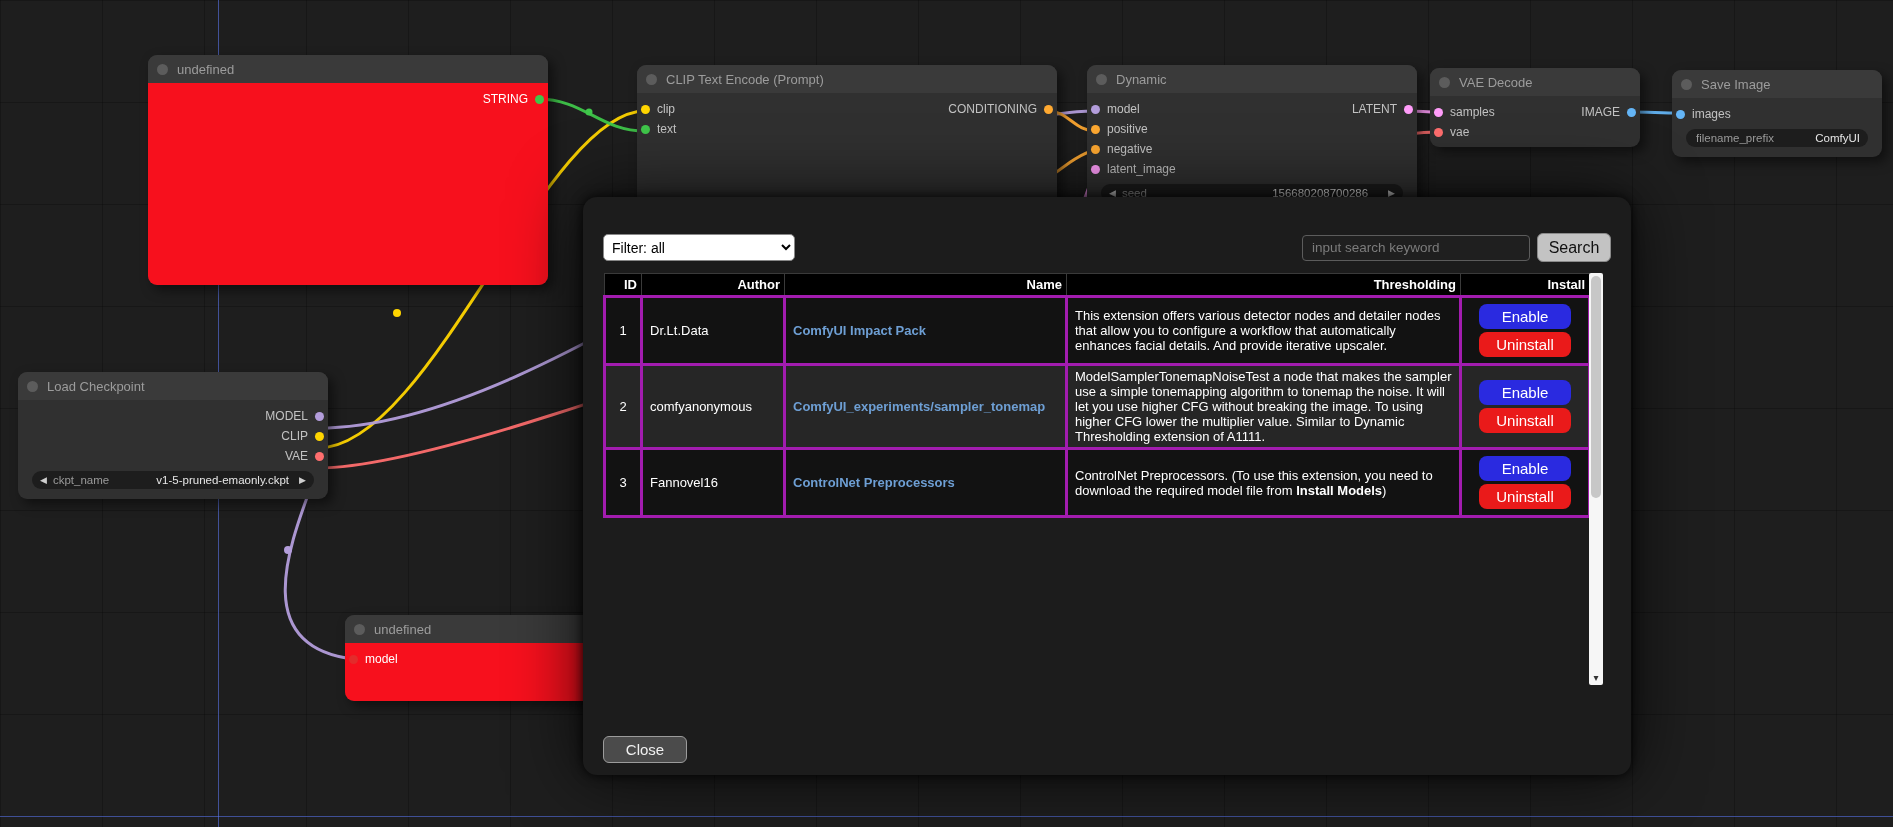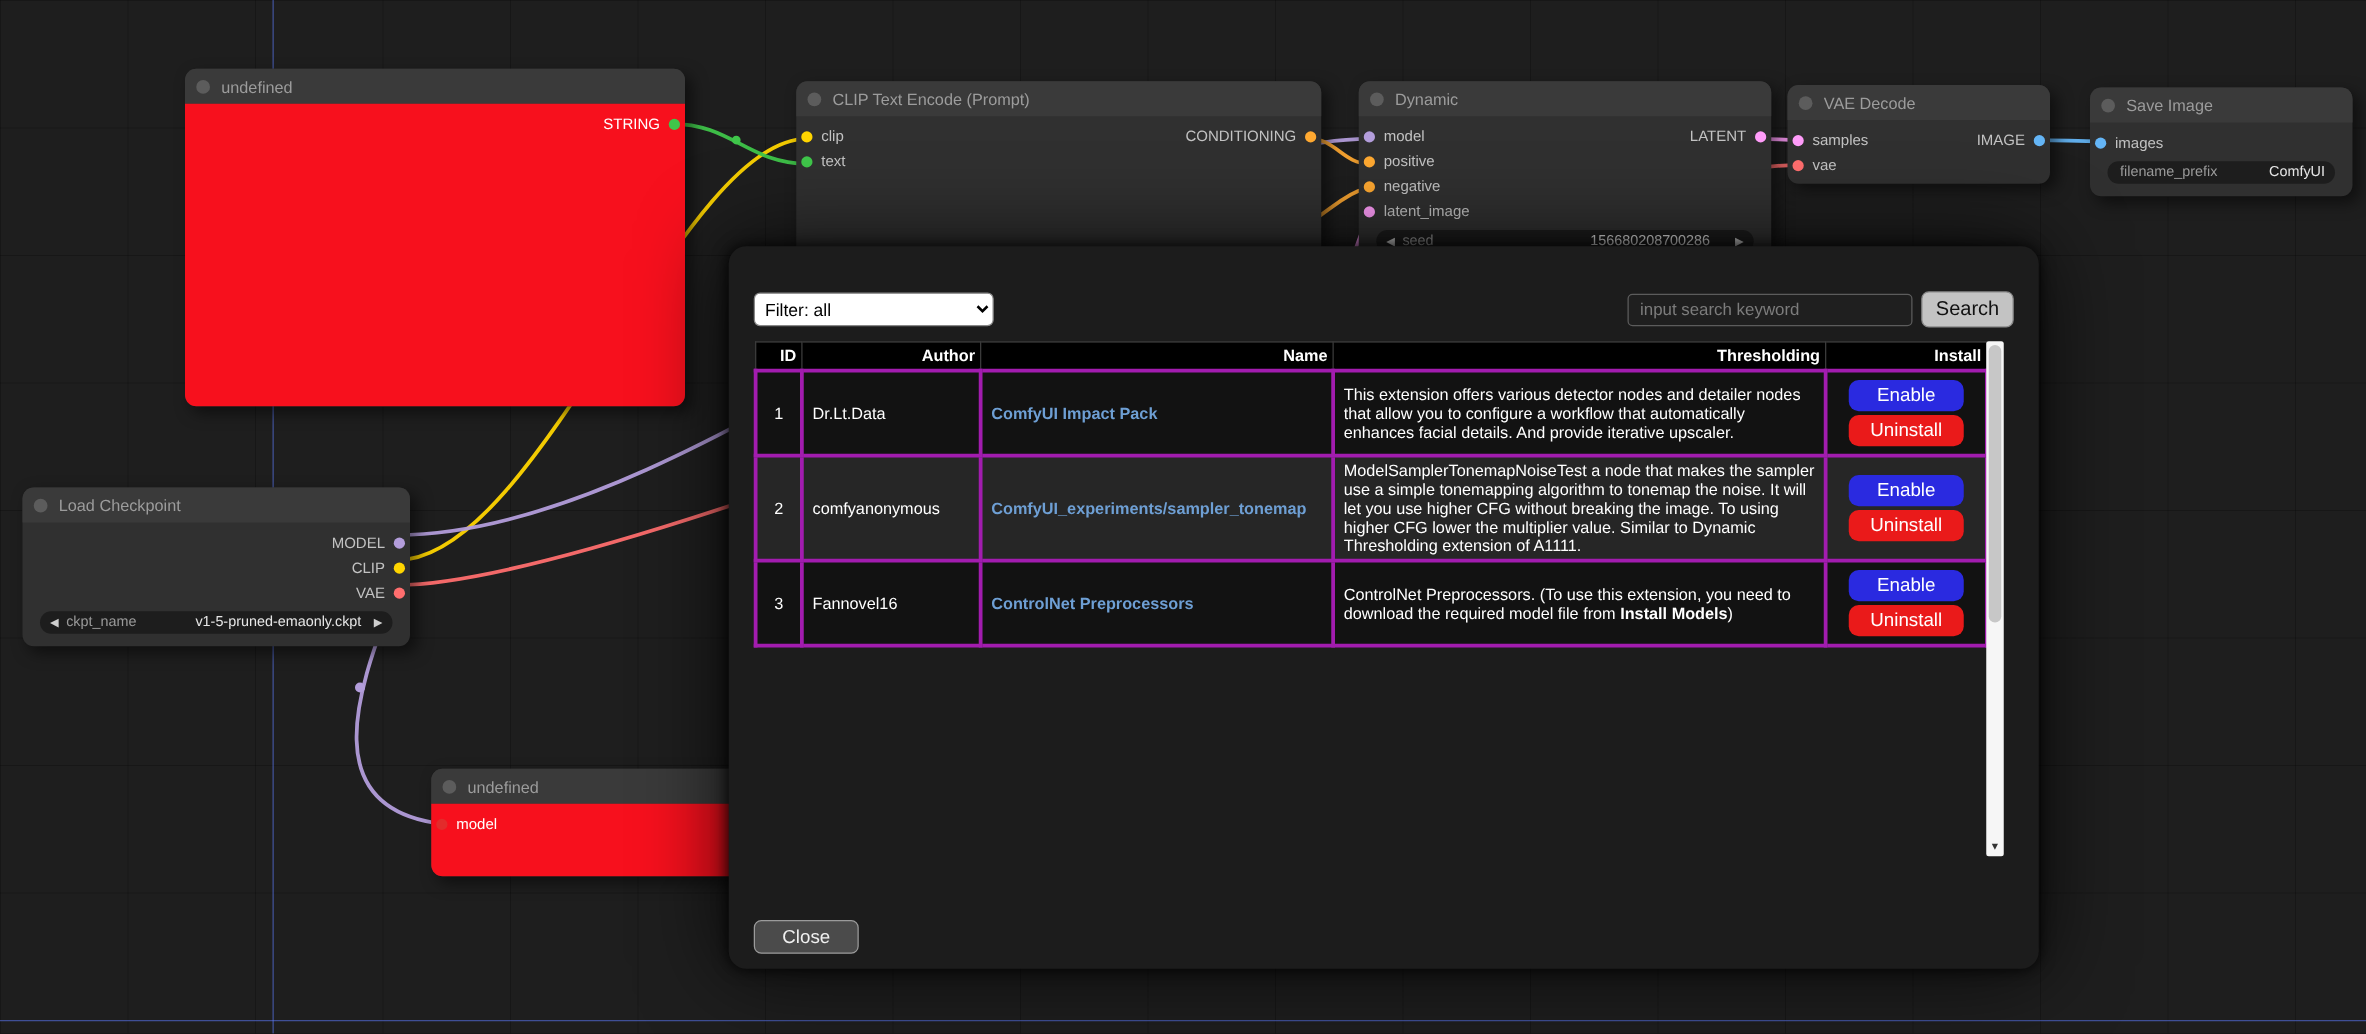--- a/index.html
+++ b/index.html
@@ -92,21 +92,21 @@
     <path d="M 800 500 C 1000 480, 1075 220, 1095 171" style="stroke:var(--c-latent)"></path>
     <path d="M 1408 111 C 1420 111, 1426 112, 1438 112" style="stroke:var(--c-latent)"></path>
     <path d="M 1631 112 C 1648 112, 1662 113, 1680 113" style="stroke:var(--c-image)"></path>
   </svg>
 
   <div class="node red" style="left:148px;top:55px;width:400px;">
     <div class="nheader">
       <span class="ndot"></span>
       <span class="ntitle">undefined</span>
     </div>
-    <div class="nbody" style="height:242px;">
+    <div class="nbody" style="height:202px;">
       <div class="cols">
           <div class="col"></div>
         <div class="col out">
           <div class="srow out">
             <span class="slabel">STRING</span>
             <span class="sdot" style="background:var(--c-string)"></span>
           </div>
         </div>
       </div>
     </div>
@@ -221,21 +221,21 @@
         <div class="col out">
           <div class="srow out">
               <span class="slabel">IMAGE</span>
               <span class="sdot" style="background:var(--c-image)"></span>
             </div>
         </div>
       </div>
     </div>
   </div>
 
-  <div class="node" style="left:18px;top:390px;width:310px;">
+  <div class="node" style="left:18px;top:372px;width:310px;">
     <div class="nheader">
       <span class="ndot"></span>
       <span class="ntitle">Load Checkpoint</span>
     </div>
     <div class="nbody">
       <div class="cols">
           <div class="col"></div>
         <div class="col out">
           <div class="srow out">
               <span class="slabel">MODEL</span>

